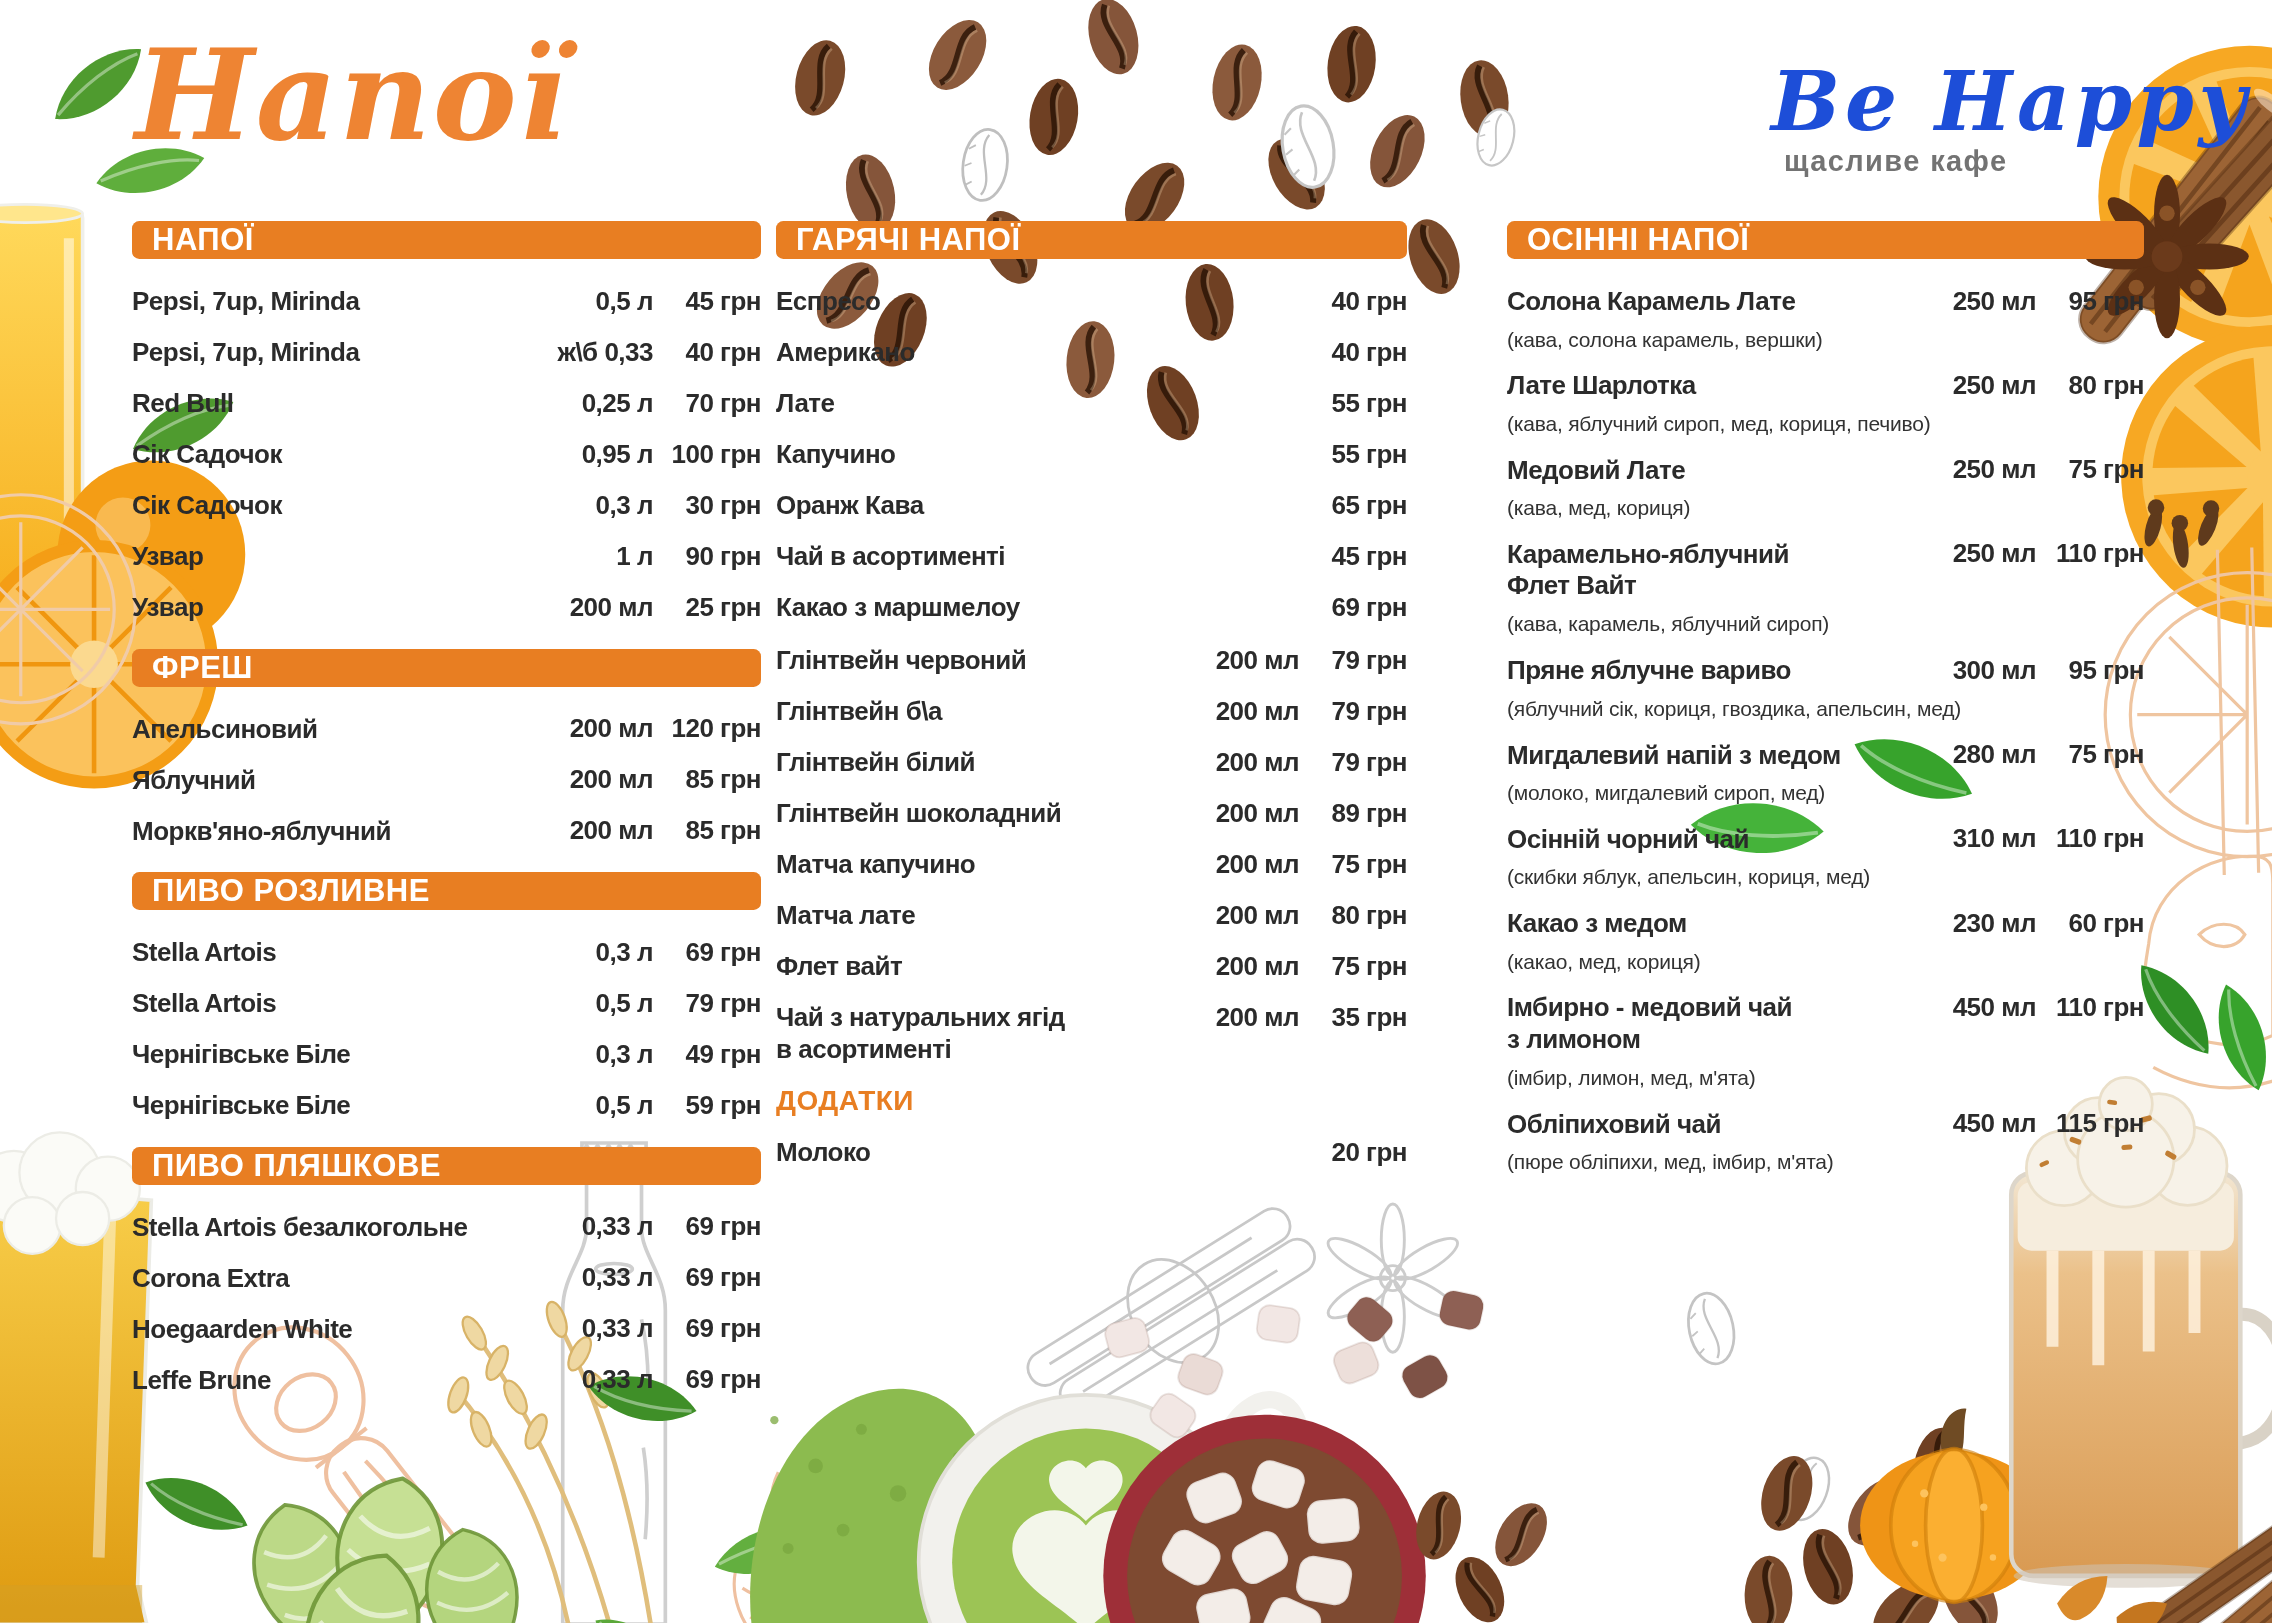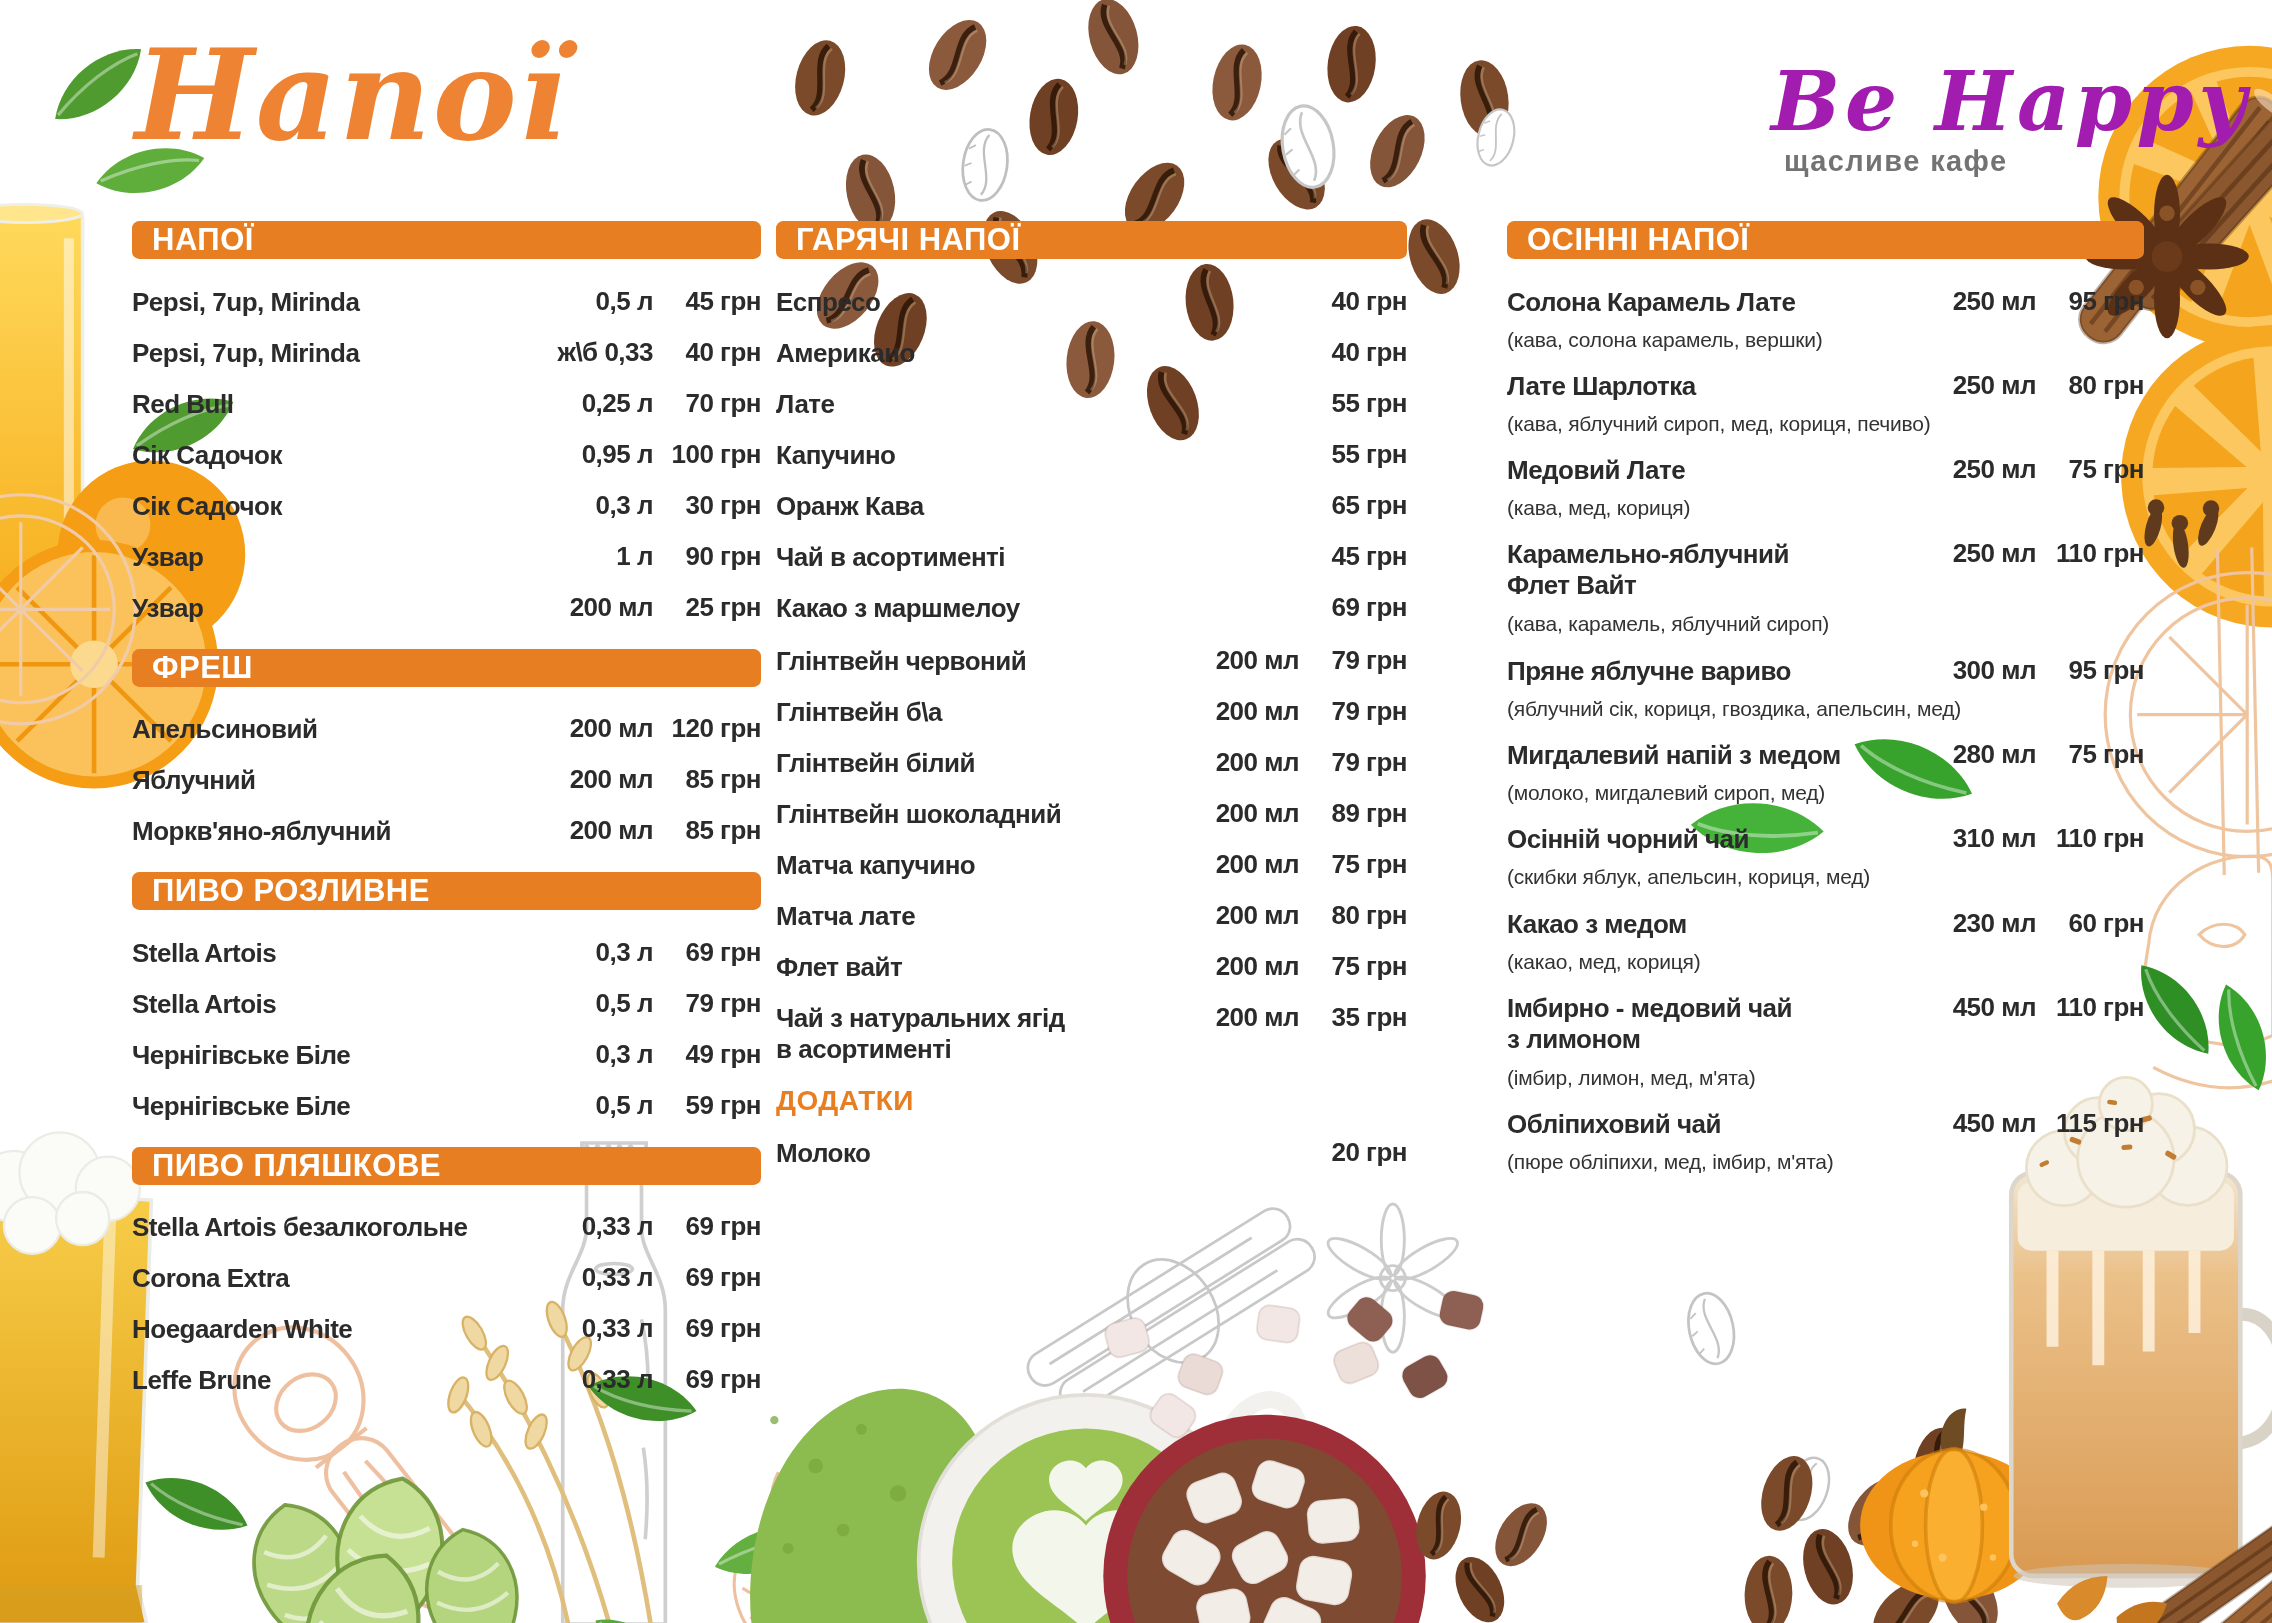--- a/index.html
+++ b/index.html
@@ -8,21 +8,21 @@
 
   
   #decor{position:absolute;left:0;top:0;z-index:0;}
 
   
   .script-title{position:absolute;left:135px;top:32px;z-index:1;
     font-family:"DejaVu Serif", serif;font-style:italic;font-weight:bold;
     font-size:126px;line-height:1;color:#EE8433;letter-spacing:1.8px;}
   .brand{position:absolute;left:1771px;top:60px;z-index:1;}
   .brand-name{font-family:"DejaVu Serif", serif;font-style:italic;font-weight:bold;
-    font-size:82px;line-height:1;color:#a21caf;letter-spacing:4.6px;white-space:nowrap;}
+    font-size:82px;line-height:1;color:#1d4ed8;letter-spacing:4.6px;white-space:nowrap;}
   .brand-tagline{font-size:29px;font-weight:bold;color:#737373;margin-top:2.7px;
     padding-left:13px;letter-spacing:1.4px;}
 
   
   .col{position:absolute;top:221px;z-index:2;}
   #col-left{left:132px;width:629px;}
   #col-middle{left:776px;width:631px;}
   #col-right{left:1507px;width:637px;}
 
   .section-bar{height:38px;background:#E87E22;border-radius:7.3px;color:#ffffff;
@@ -30,21 +30,21 @@
     margin:0 0 26.6px 0;letter-spacing:0.5px;box-sizing:border-box;}
   .col > .section-bar{margin-top:26px;}
   .col > .section-bar:first-child{margin-top:0;}
 
   .section-orange-title{color:#E87E22;font-weight:bold;font-size:28px;
     margin:8.2px 0 20px 0;letter-spacing:0.5px;}
 
   .menu-item{margin-bottom:20px;}
   #col-right .menu-item{margin-bottom:18.3px;}
   .menu-item.group-gap{margin-top:22px;}
-  .item-row{display:flex;align-items:flex-end;}
+  .item-row{display:flex;align-items:center;}
   .item-name{flex:1 1 auto;font-weight:bold;font-size:26px;line-height:30px;
     letter-spacing:-0.5px;white-space:nowrap;}
   .item-vol{width:142px;text-align:right;font-weight:bold;font-size:26px;
     letter-spacing:-0.5px;white-space:nowrap;}
   .item-price{width:108px;text-align:right;font-weight:bold;font-size:26px;
     letter-spacing:-0.5px;white-space:nowrap;}
   .item-name2{font-weight:bold;font-size:26px;line-height:32px;letter-spacing:-0.5px;}
   .item-desc{font-size:21px;line-height:25px;color:#333333;margin-top:10px;
     letter-spacing:-0.2px;}
 </style>

